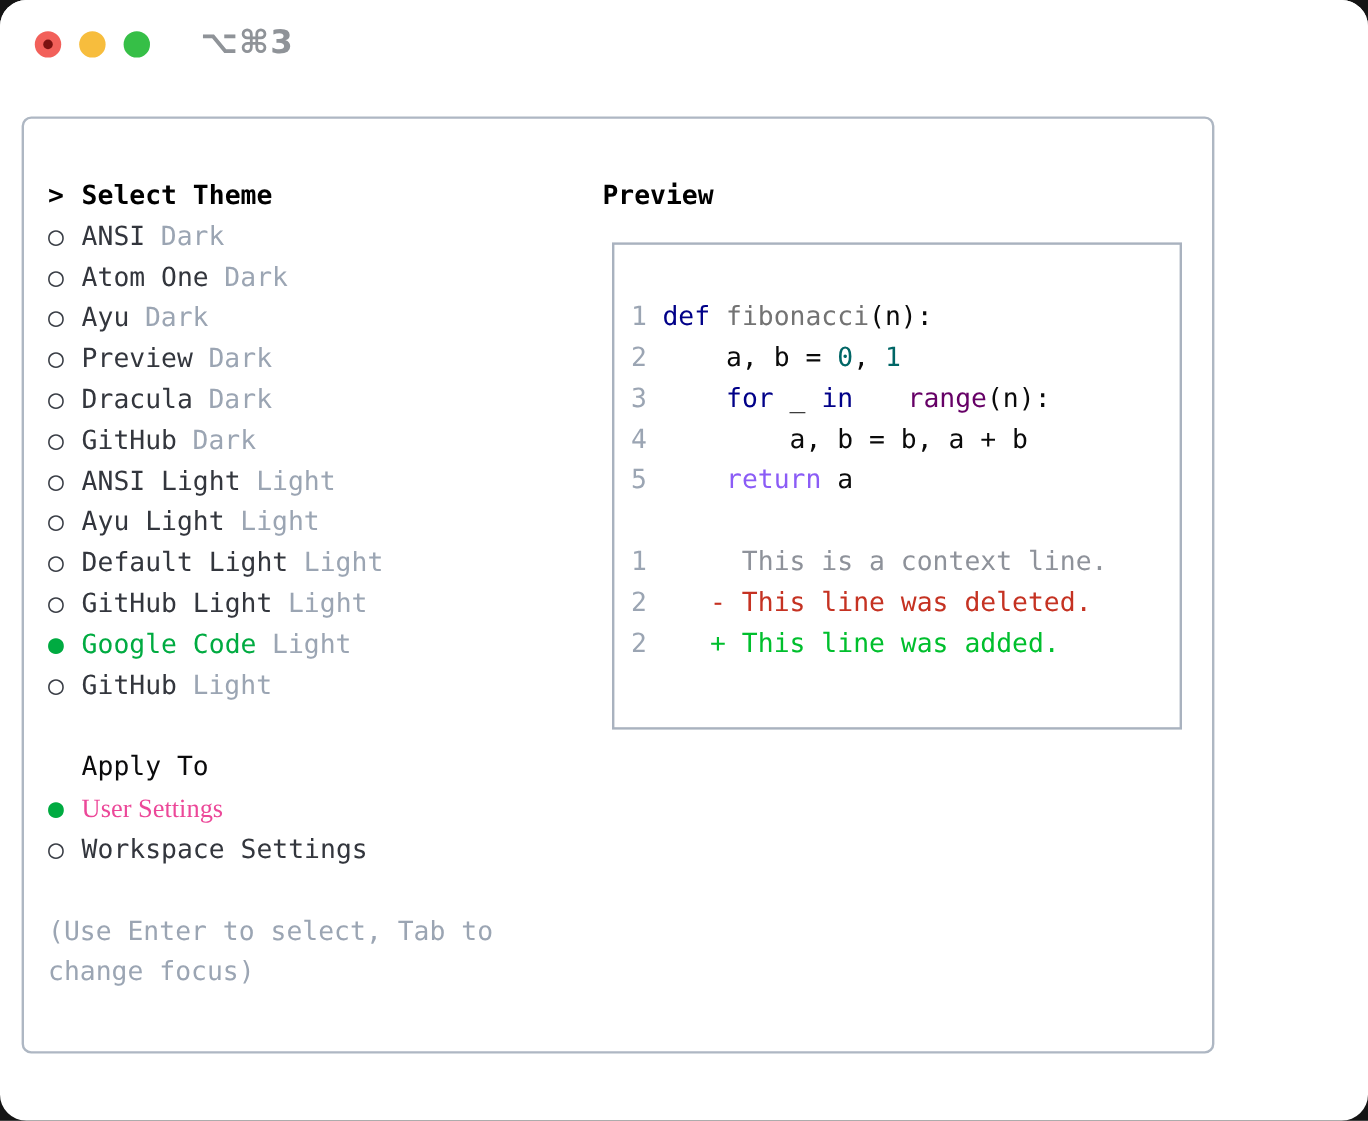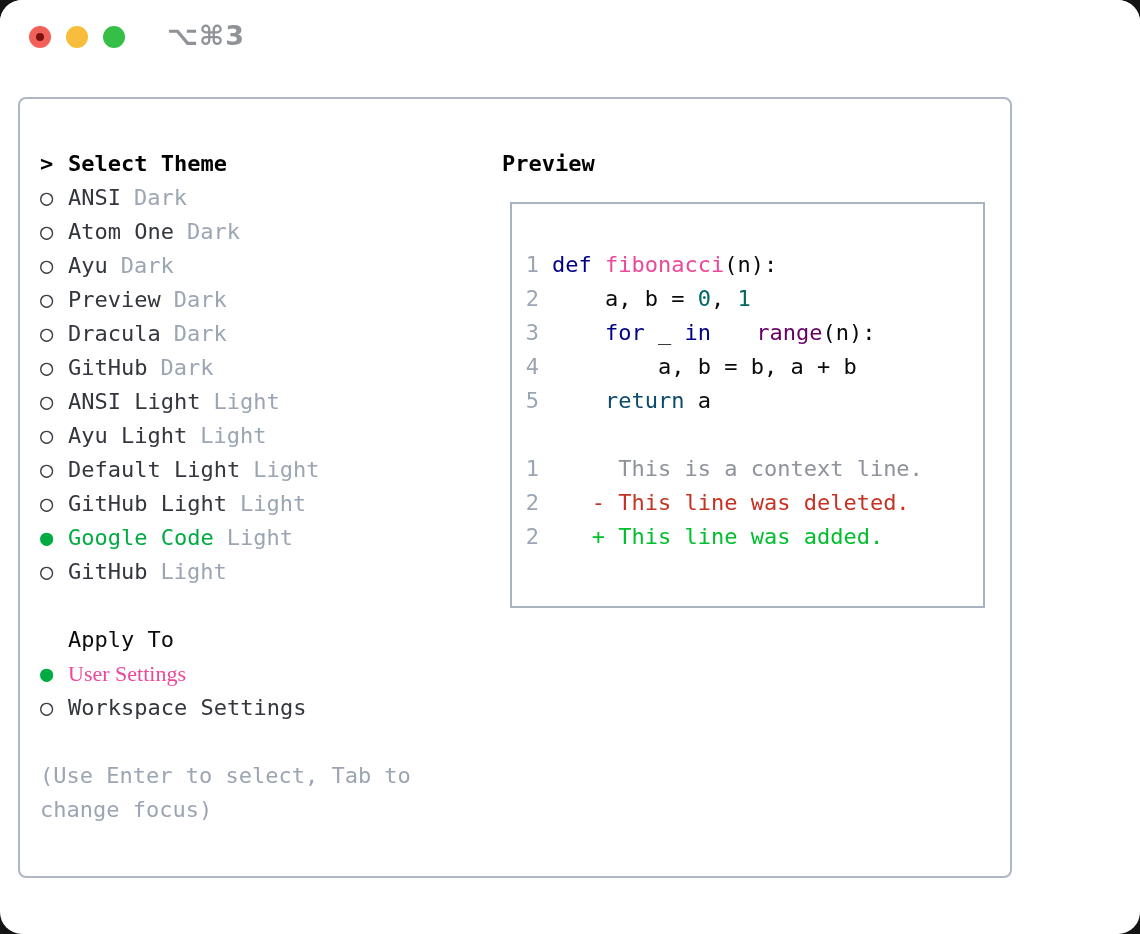--- a/index.html
+++ b/index.html
@@ -157,37 +157,37 @@
 
       <div class="help">(Use Enter to select, Tab to change focus)</div>
     </div>
 
     <div class="preview-title">Preview</div>
 
     <div class="preview-box">
       <div class="code" id="preview-code">
           <div class="cl">
             <span class="ln" style="color: rgb(155, 165, 179);">1</span>
-            <span class="cd"><span style="color: rgb(0, 0, 136);">def</span><span style="color: rgb(10, 10, 10);"> </span><span style="color: #ec4899;">fibonacci</span><span style="color: rgb(10, 10, 10);">(n):</span></span>
+            <span class="cd"><span style="color: rgb(0, 0, 136);">def</span><span style="color: rgb(10, 10, 10);"> </span><span style="color: #737373;">fibonacci</span><span style="color: rgb(10, 10, 10);">(n):</span></span>
           </div>
           <div class="cl">
             <span class="ln" style="color: rgb(155, 165, 179);">2</span>
             <span class="cd"><span style="color: rgb(10, 10, 10);">    a, b = </span><span style="color: rgb(0, 102, 102);">0</span><span style="color: rgb(10, 10, 10);">, </span><span style="color: rgb(0, 102, 102);">1</span></span>
           </div>
           <div class="cl">
             <span class="ln" style="color: rgb(155, 165, 179);">3</span>
             <span class="cd"><span style="color: rgb(10, 10, 10);">    </span><span style="color: rgb(0, 0, 136);">for</span><span style="color: rgb(10, 10, 10);"> _ </span><span style="color: rgb(0, 0, 136);">in</span><span style="color: rgb(10, 10, 10);"> </span><span style="color: rgb(102, 0, 102); margin-left: 32px;">range</span><span style="color: rgb(10, 10, 10);">(n):</span></span>
           </div>
           <div class="cl">
             <span class="ln" style="color: rgb(155, 165, 179);">4</span>
             <span class="cd"><span style="color: rgb(10, 10, 10); text-align: right;">        a, b = b, a + b</span></span>
           </div>
           <div class="cl">
             <span class="ln" style="color: rgb(155, 165, 179);">5</span>
-            <span class="cd"><span style="color: rgb(10, 10, 10);">    </span><span style="color: #0c4a6e;">return</span><span style="color: rgb(10, 10, 10);"> a</span></span>
+            <span class="cd"><span style="color: rgb(10, 10, 10);">    </span><span style="color: #8b5cf6;">return</span><span style="color: rgb(10, 10, 10);"> a</span></span>
           </div>
           <div class="cl">
             <span class="ln" style="color: rgb(155, 165, 179);"></span>
             <span class="cd">&nbsp;</span>
           </div>
           <div class="cl">
             <span class="ln" style="color: rgb(155, 165, 179);">1</span>
             <span class="cd"><span style="color: rgb(142, 146, 154);">     This is a context line.</span></span>
           </div>
           <div class="cl">

